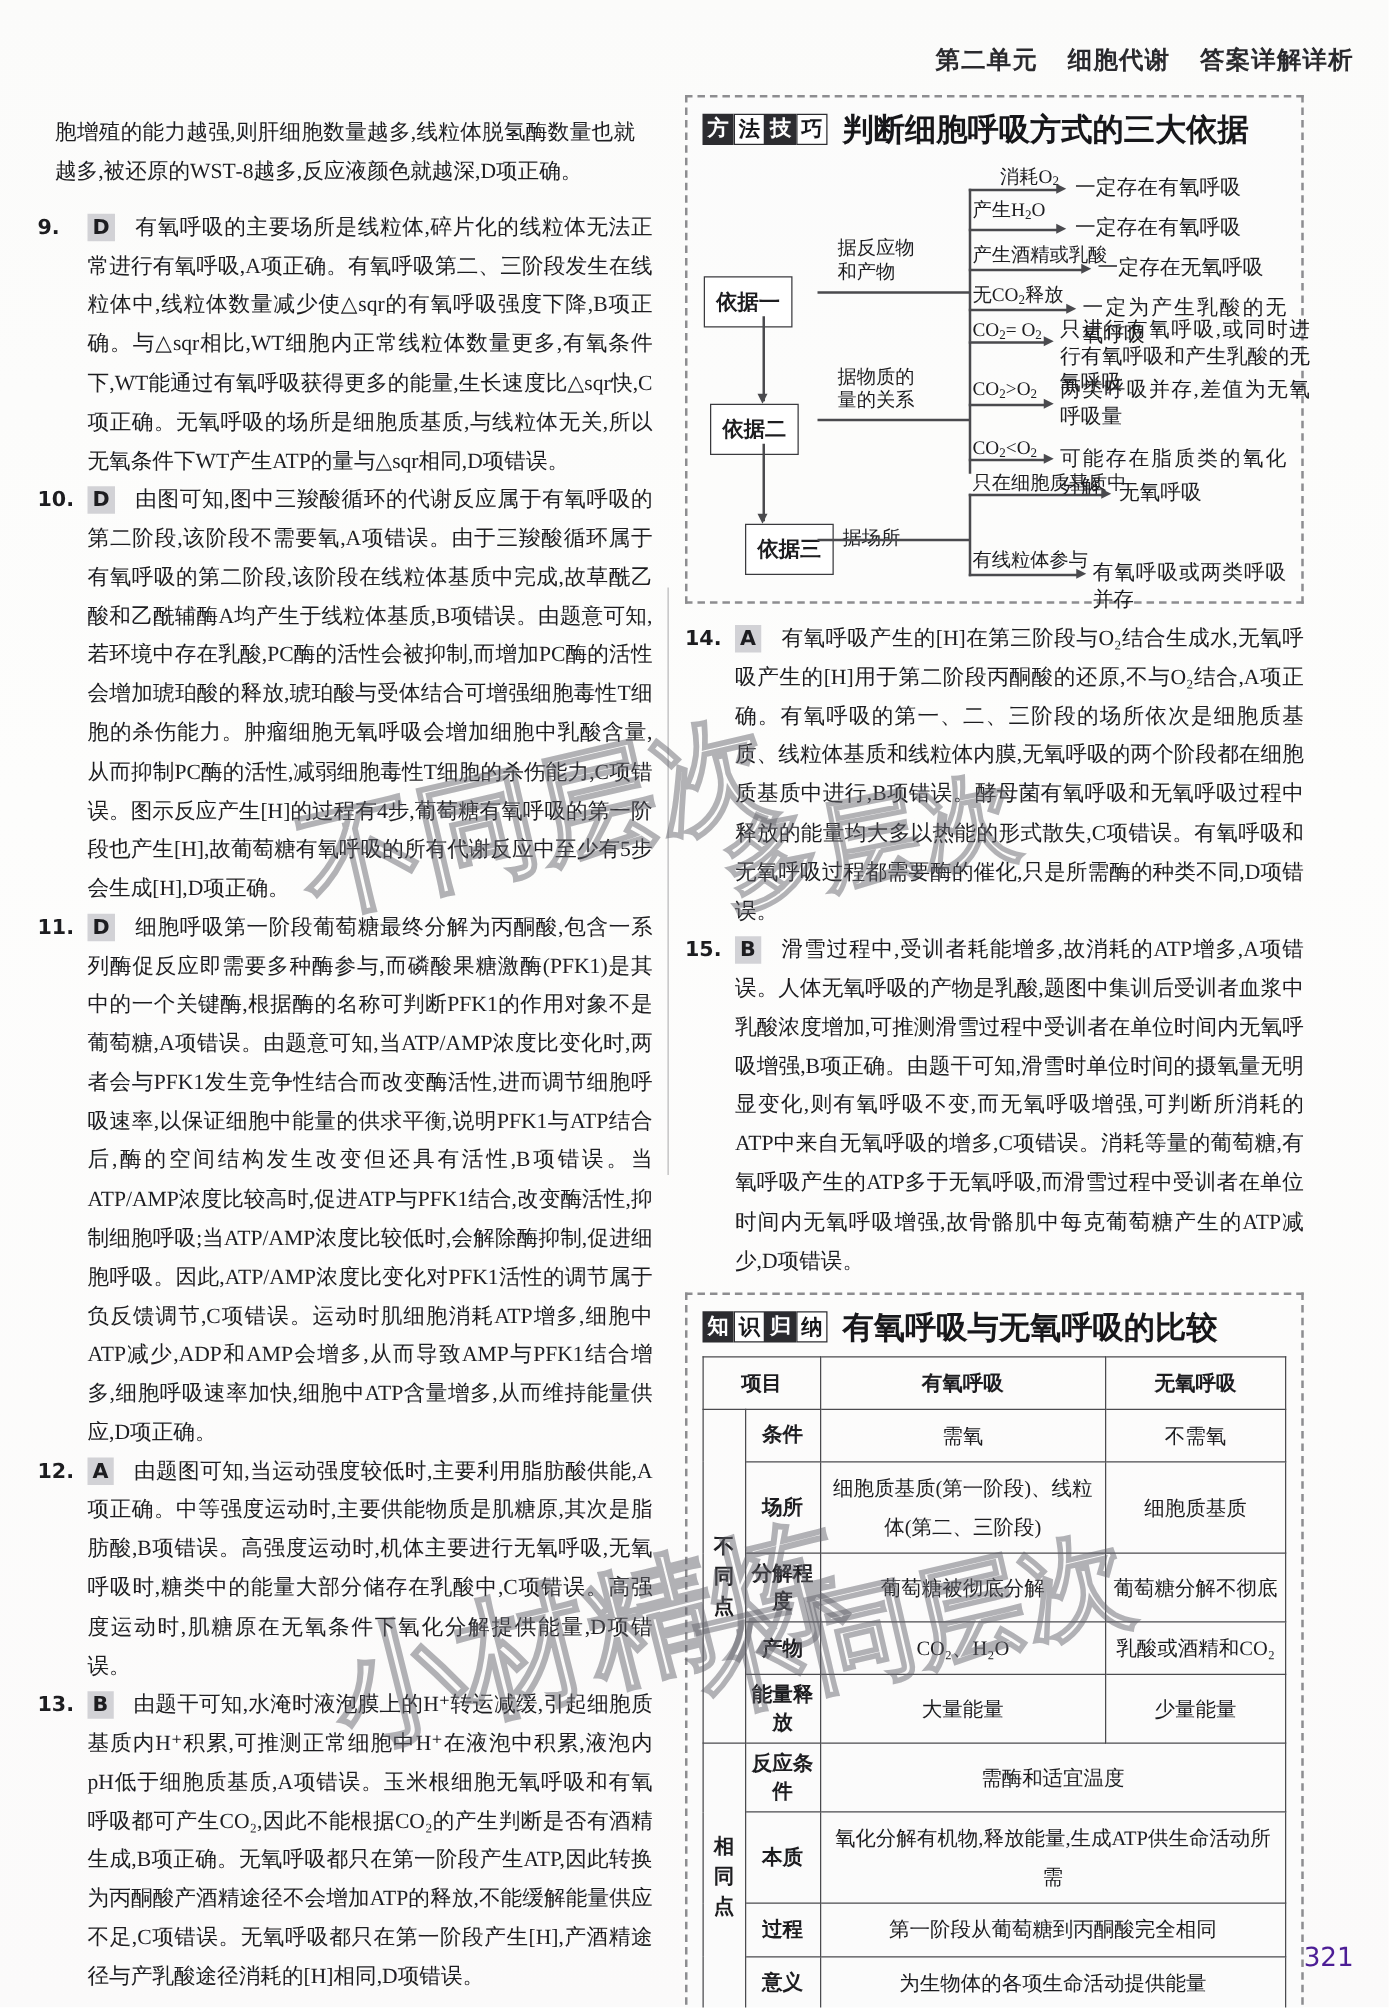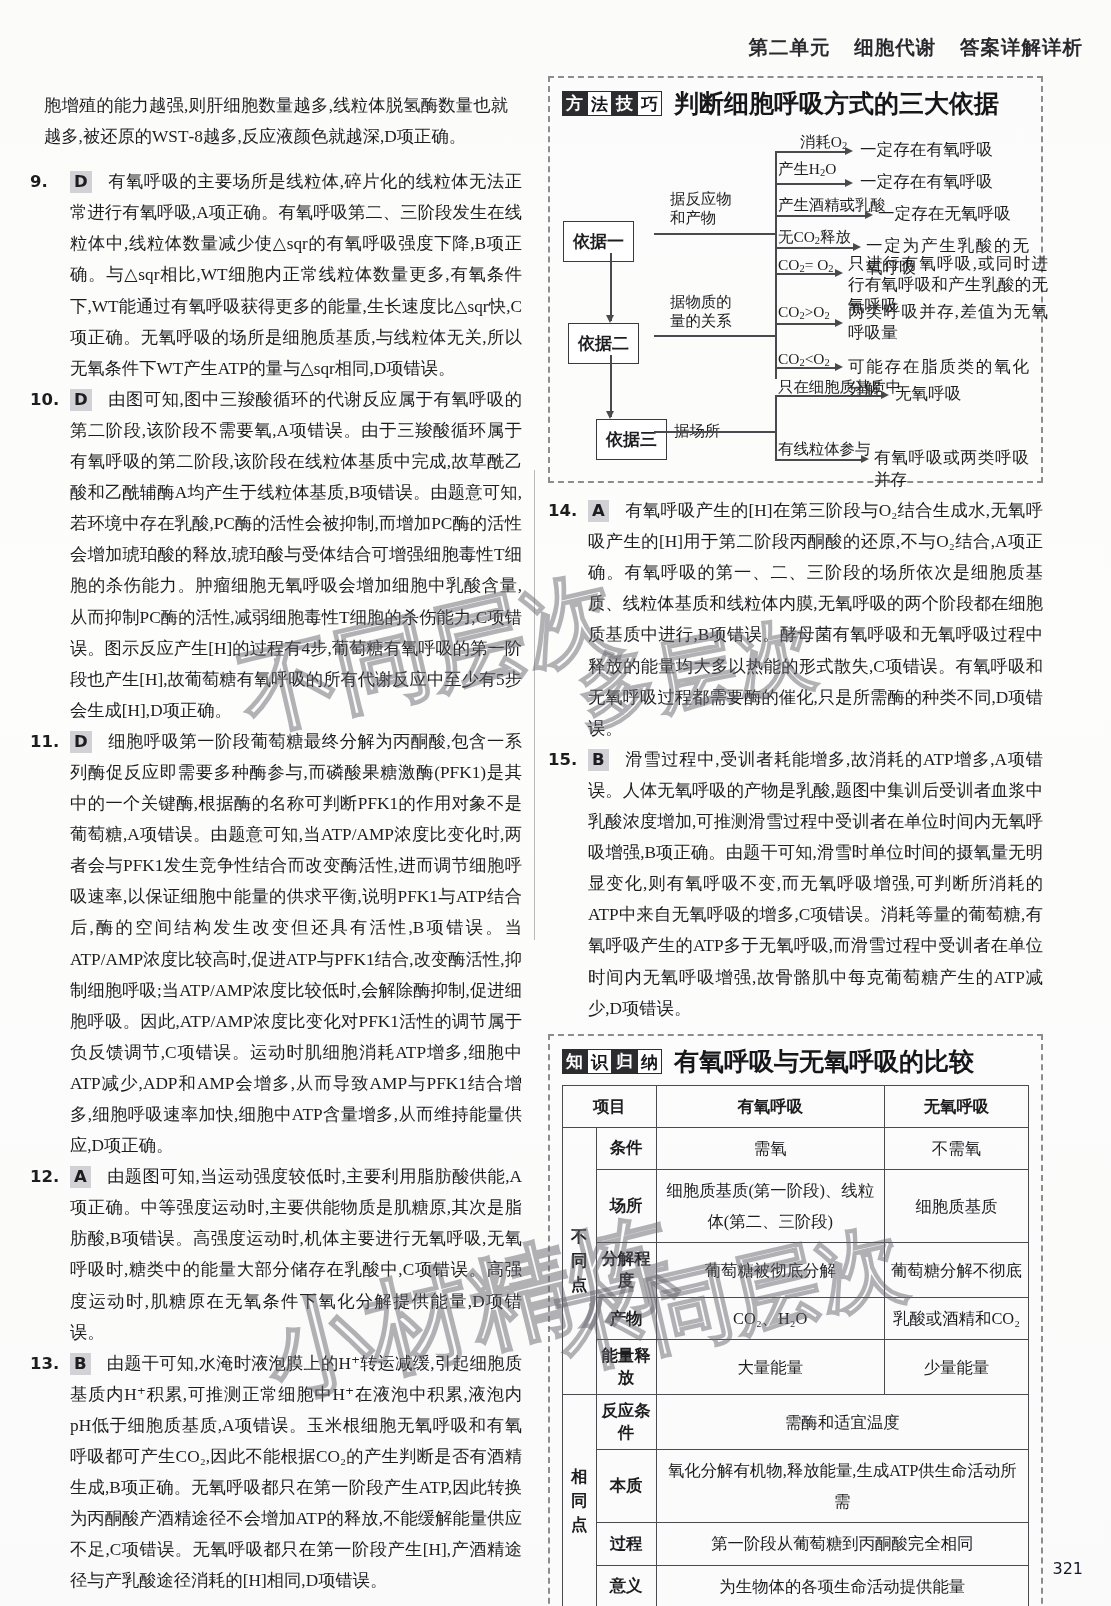--- a/index.html
+++ b/index.html
@@ -174,21 +174,21 @@
     white-space:nowrap;
   }
   .wm1 { left:238px; top:590px; font-size:96px; transform:rotate(-13deg); }
   .wm2 { left:262px; top:1240px; font-size:104px; transform:rotate(-14deg); }
   .wm3 { left:576px; top:620px; font-size:80px; transform:rotate(-11deg); }
   .wm4 { left:556px; top:1240px; font-size:88px; transform:rotate(-13deg); }
 
   .pageno {
     position:absolute; right:28px; bottom:28px;
     font-family:"DejaVu Sans","Liberation Sans",sans-serif;
-    font-size:16px; color:#0f172a;text-align:center;
+    font-size:21px; color:#4c1d95;text-align:center;
   }
 </style>
 </head>
 <body>
 
 <div class="paper"></div>
 
 <div class="page">
 
   <div class="hdr">

